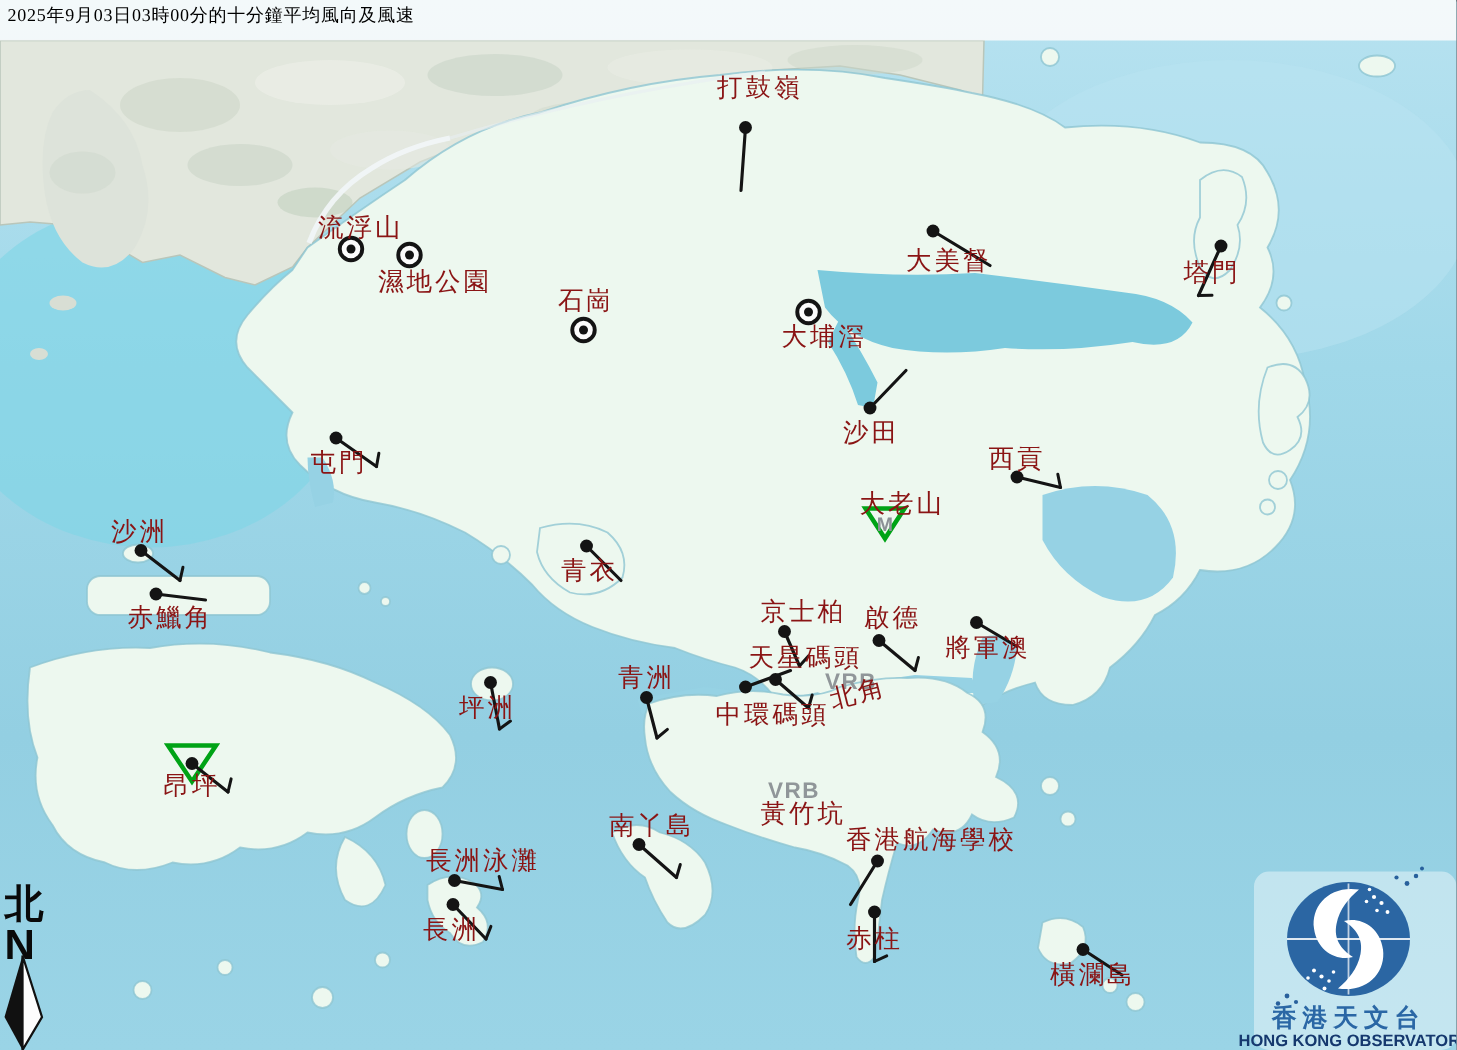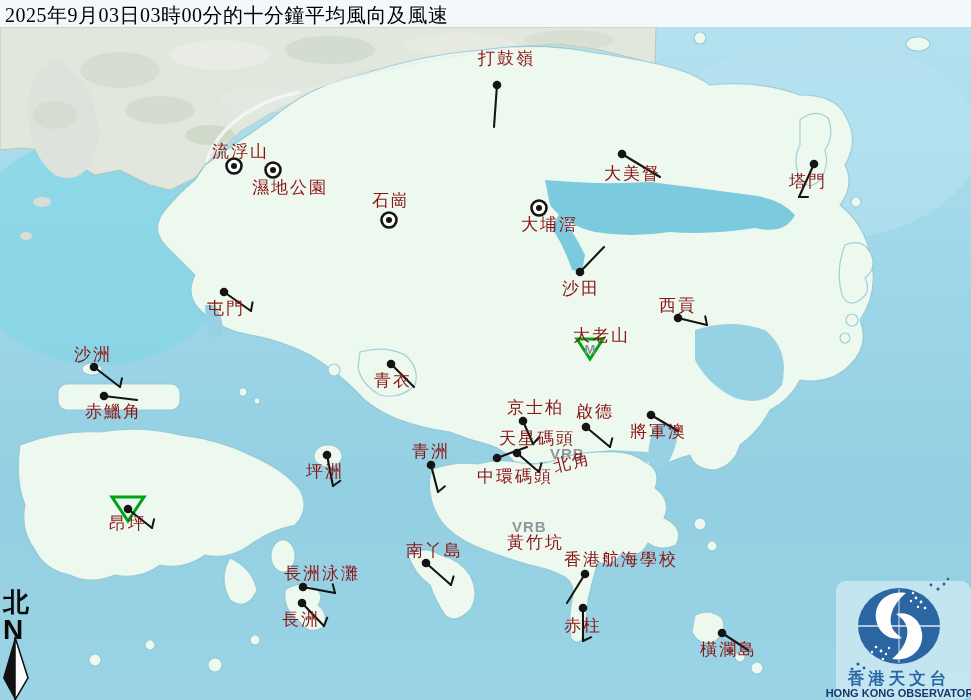--- a/index.html
+++ b/index.html
@@ -7,21 +7,21 @@
     position:relative;width:971px;height:700px;overflow:hidden;
     background:#9bd4e6;
     box-shadow:inset 1px 1px 0 #1a1a1a;
     font-family:"Liberation Serif","DejaVu Serif",serif;
   }
   svg{position:absolute;left:0;top:0;}
   #title-bar{
     position:absolute;left:0;top:0;width:100%;height:27px;
     background:rgba(251,251,251,0.87);
     box-sizing:border-box;padding:2px 0 0 5px;
-    font-size:20px;color:#000;letter-spacing:0.5px;
+    font-size:12px;color:#000;letter-spacing:0.5px;
     font-family:"Liberation Serif","DejaVu Serif",serif;
     white-space:nowrap;
   }
   text.stn{font-size:17px;fill:#8a1414;letter-spacing:2px;
     font-family:"Liberation Serif","DejaVu Serif",serif;}
   text.vrb{font-size:15px;font-weight:bold;fill:#909699;letter-spacing:1px;
     font-family:"Liberation Sans","DejaVu Sans",sans-serif;}
   text.mflag{font-size:13px;font-weight:bold;fill:#8b9196;
     font-family:"Liberation Sans","DejaVu Sans",sans-serif;}
   .sans{font-family:"Liberation Sans","DejaVu Sans",sans-serif;}

